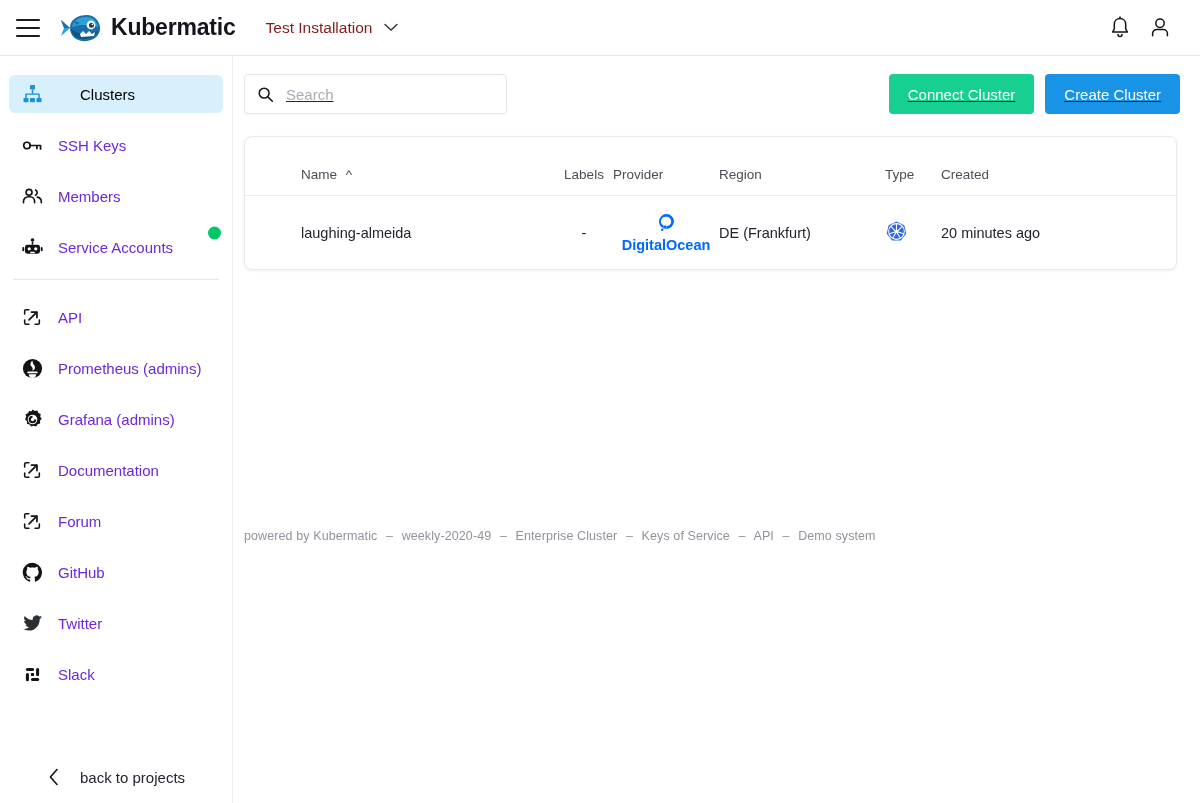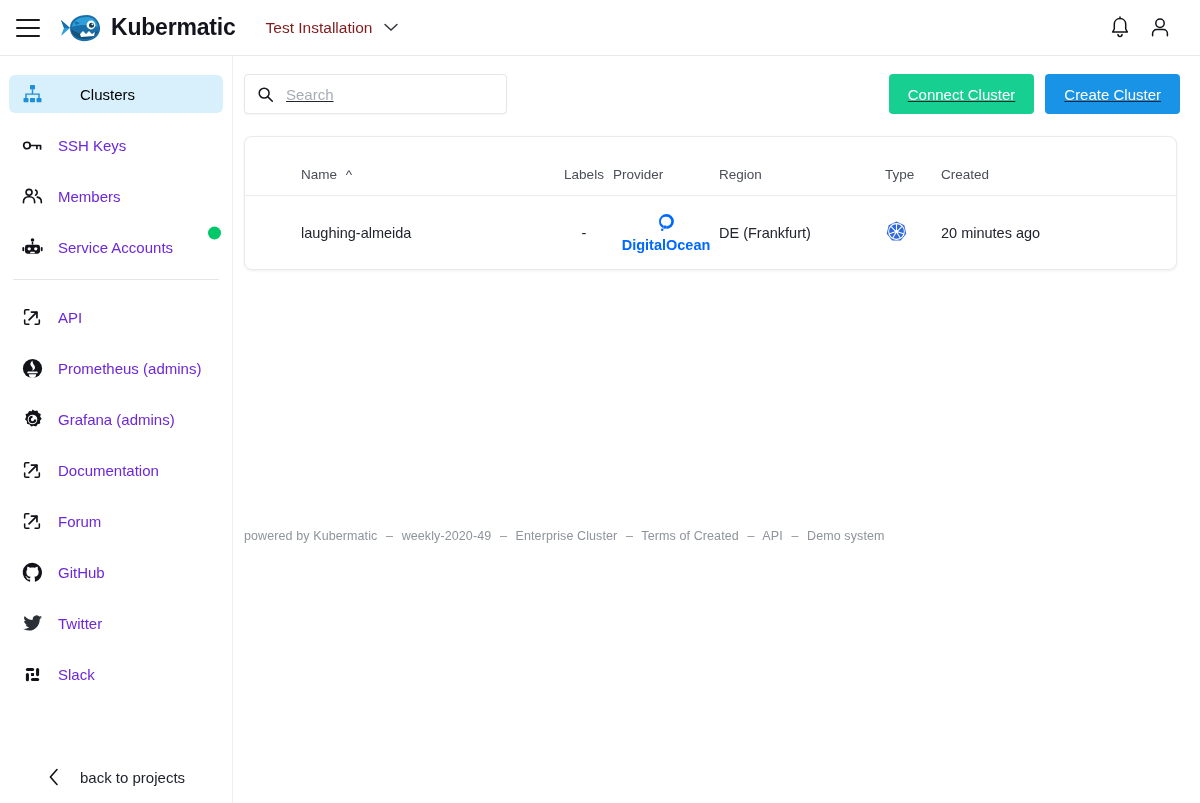--- a/index.html
+++ b/index.html
@@ -445,19 +445,19 @@
     </table>
   </div>
 
   <div class="footer">
     <span>powered by Kubermatic</span>
     <span class="sep">–</span>
     <a>weekly-2020-49</a>
     <span class="sep">–</span>
     <a>Enterprise Cluster</a>
     <span class="sep">–</span>
-    <a>Terms of Created</a>
+    <a>Keys of Service</a>
     <span class="sep">–</span>
     <a>API</a>
     <span class="sep">–</span>
     <a>Demo system</a>
   </div>
 </div>
 
 </body></html>

